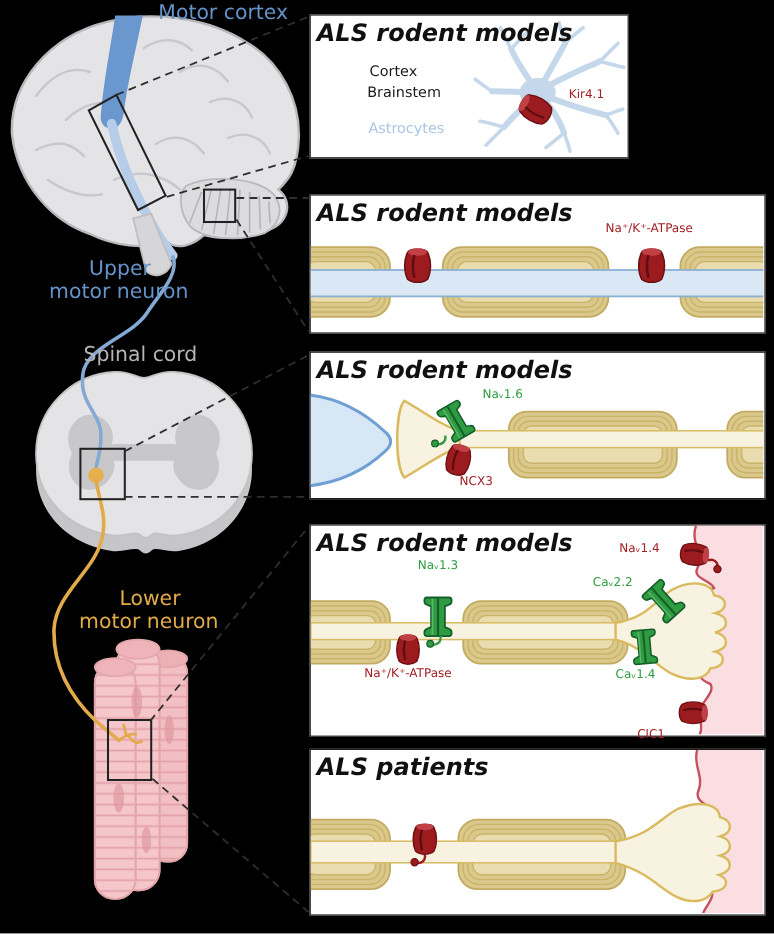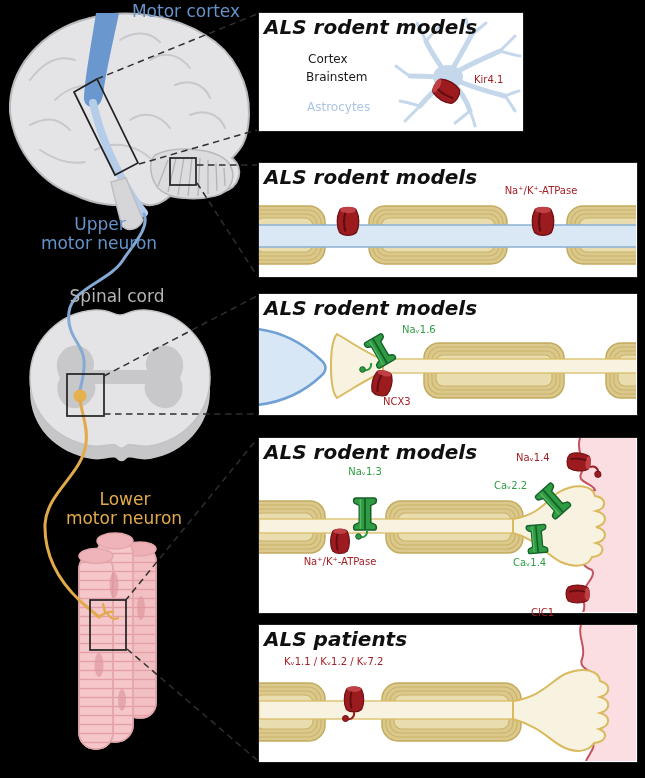--- a/index.html
+++ b/index.html
@@ -287,16 +287,15 @@
         <rect x="123" y="58" width="139" height="58" rx="16" fill="#dbc88c" stroke="#c2ab5f" stroke-width="1.5"></rect>
         <rect x="127" y="62" width="131" height="50" rx="13" fill="none" stroke="#cab468" stroke-width="1.2"></rect>
         <rect x="131" y="66" width="123" height="42" rx="10" fill="none" stroke="#cab468" stroke-width="1.2"></rect>
         <rect x="135" y="70" width="115" height="34" rx="8" fill="#e9dcae" stroke="#cab468" stroke-width="1.2"></rect>
       </g>
       <rect x="0" y="76" width="257" height="18" fill="#f8f2e0" stroke="#d9bd66" stroke-width="1.3"></rect>
       <path d="M254,76 C282,72 292,56 306,49 C326,41 340,46 341,56 C352,59 352,69 341,72 C352,75 352,85 341,88 C352,91 352,101 340,104 C350,108 347,117 335,118 C330,126 318,129 304,122 C290,115 282,102 254,94 Z" fill="#f8f2e0" stroke="#d9ba5e" stroke-width="2"></path>
       <use href="#redbarrel" transform="translate(95,74) scale(0.95)"></use>
       <use href="#ballchain-red" transform="translate(95,87)"></use>
     </svg>
-    <div class="lbl s15 c-red" style="left:25px;top:31px;">Kᵥ1.1 / Kᵥ1.2 / Kᵥ7.2</div>
   </div>
 
 </div>
 
 </body></html>

